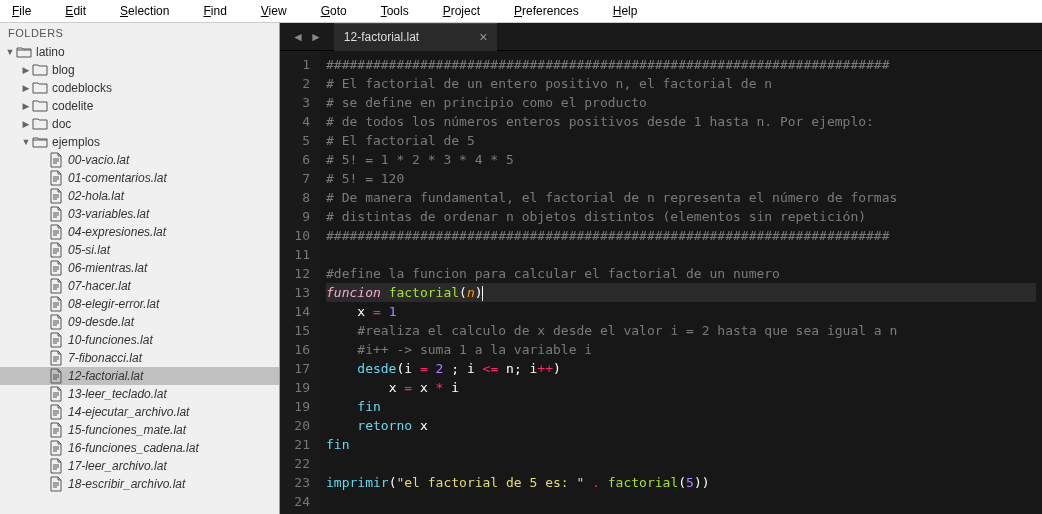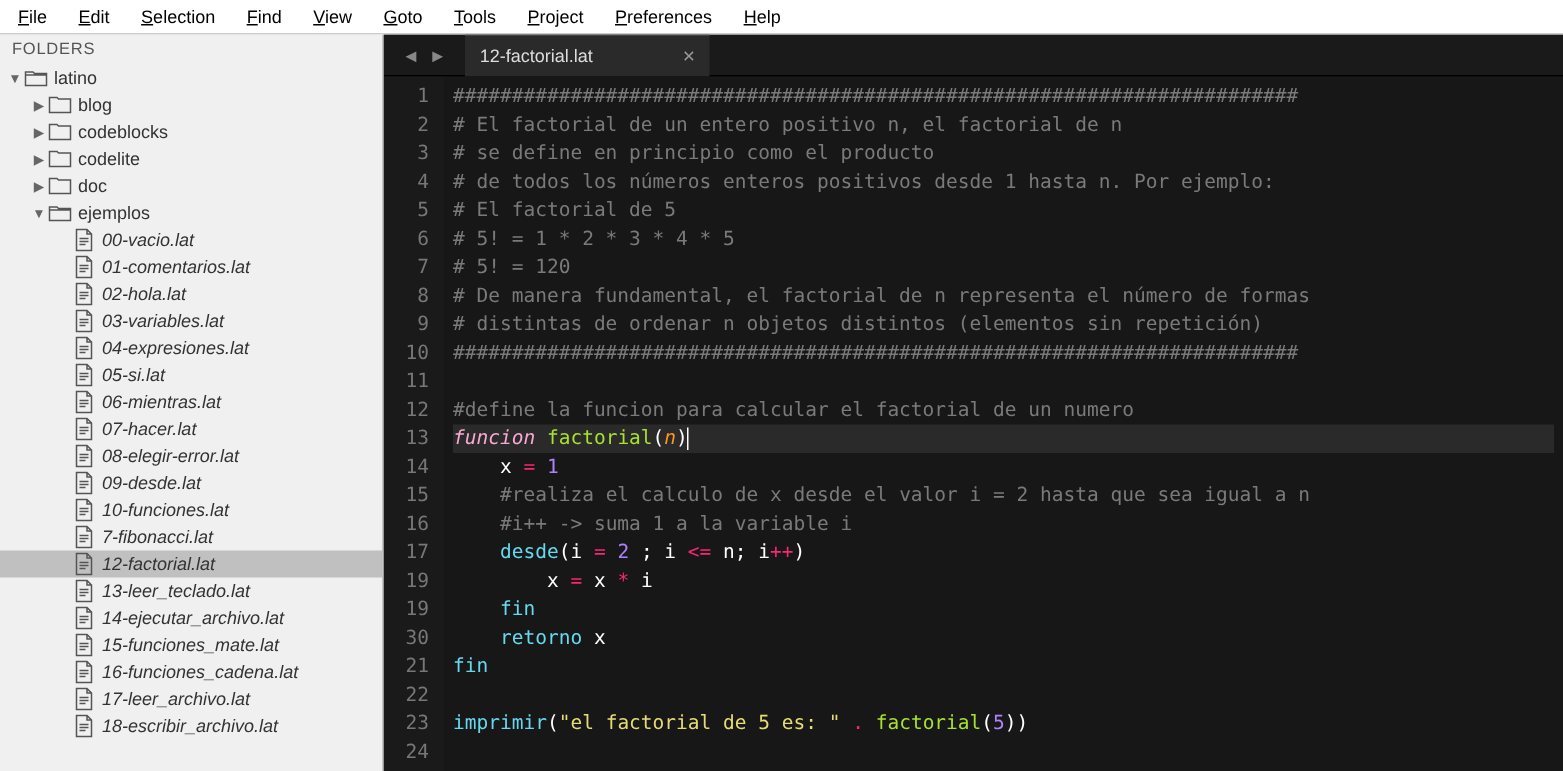--- a/index.html
+++ b/index.html
@@ -1,21 +1,21 @@
 <!DOCTYPE html>
 <html><head>
 <meta charset="utf-8">
 <style>
 * { margin: 0; padding: 0; box-sizing: border-box; }
 body { font-family: "Segoe UI", Tahoma, sans-serif; font-size: 12px; background: #f0f0f0; width: 1042px; height: 514px; overflow: hidden; display: flex; flex-direction: column; }
-.menubar { background: #fff; border-bottom: 1px solid #ccc; padding: 2px 4px; display: flex; gap: 5px; font-size: 12px; }
+.menubar { background: #fff; border-bottom: 1px solid #ccc; padding: 2px 4px; display: flex; gap: 18px; font-size: 12px; }
 .menubar span { padding: 2px 8px; cursor: pointer; }
 .menubar span u { text-decoration: underline; }
 .main { display: flex; flex: 1; overflow: hidden; }
-.sidebar { width: 256px; background: #f0f0f0; border-right: 1px solid #999; display: flex; flex-direction: column; overflow-y: auto; justify-content: flex-end; }
+.sidebar { width: 280px; background: #f0f0f0; border-right: 1px solid #999; display: flex; flex-direction: column; overflow-y: auto; justify-content: flex-end; }
 .sidebar-header { padding: 4px 8px; font-size: 11px; color: #555; font-weight: normal; letter-spacing: 0.5px; }
 .tree { flex: 1; overflow-y: auto; font-size: 12px; color: #333; }
 .tree-item { display: flex; align-items: center; padding: 1px 4px; white-space: nowrap; cursor: pointer; }
 .tree-item.selected { background: #c0c0c0; }
 .tree-item .arrow { width: 12px; text-align: center; color: #666; font-size: 9px; }
 .tree-item .icon { width: 16px; margin-right: 4px; display: inline-flex; align-items: center; justify-content: center; }
 .indent-0 { padding-left: 4px; }
 .indent-1 { padding-left: 20px; }
 .indent-2 { padding-left: 36px; font-style: italic; }
 .editor-area { flex: 1; background: #0f0f0f; display: flex; flex-direction: column; overflow: hidden; }
@@ -315,21 +315,21 @@
           <div>10</div>
           <div>11</div>
           <div>12</div>
           <div>13</div>
           <div>14</div>
           <div>15</div>
           <div>16</div>
           <div>17</div>
           <div>19</div>
           <div>19</div>
-          <div>30</div>
+          <div>20</div>
           <div>21</div>
           <div>22</div>
           <div>23</div>
           <div>24</div>
         </div>
       <div class="code" id="code"><div class="code-line"><span class="cmt">########################################################################</span></div><div class="code-line"><span class="cmt"># El factorial de un entero positivo n, el factorial de n</span></div><div class="code-line"><span class="cmt"># se define en principio como el producto</span></div><div class="code-line"><span class="cmt"># de todos los números enteros positivos desde 1 hasta n. Por ejemplo:</span></div><div class="code-line"><span class="cmt"># El factorial de 5</span></div><div class="code-line"><span class="cmt"># 5! = 1 * 2 * 3 * 4 * 5</span></div><div class="code-line"><span class="cmt"># 5! = 120</span></div><div class="code-line"><span class="cmt"># De manera fundamental, el factorial de n representa el número de formas</span></div><div class="code-line"><span class="cmt"># distintas de ordenar n objetos distintos (elementos sin repetición)</span></div><div class="code-line"><span class="cmt">########################################################################</span></div><div class="code-line"></div><div class="code-line"><span class="cmt">#define la funcion para calcular el factorial de un numero</span></div><div class="code-line hl"><span class="kw">funcion</span> <span class="fn">factorial</span><span class="paren">(</span><span class="param">n</span><span class="paren">)</span><span class="cursor"></span></div><div class="code-line">    <span class="id">x</span> <span class="op">=</span> <span class="num">1</span></div><div class="code-line">    <span class="cmt">#realiza el calculo de x desde el valor i = 2 hasta que sea igual a n</span></div><div class="code-line">    <span class="cmt">#i++ -&gt; suma 1 a la variable i</span></div><div class="code-line">    <span class="kw2">desde</span><span class="paren">(</span><span class="id">i</span> <span class="op">=</span> <span class="num">2</span> <span class="paren">;</span> <span class="id">i</span> <span class="op">&lt;=</span> <span class="id">n</span><span class="paren">;</span> <span class="id">i</span><span class="op">++</span><span class="paren">)</span></div><div class="code-line">        <span class="id">x</span> <span class="op">=</span> <span class="id">x</span> <span class="op">*</span> <span class="id">i</span></div><div class="code-line">    <span class="kw2">fin</span></div><div class="code-line">    <span class="kw2">retorno</span> <span class="id">x</span></div><div class="code-line"><span class="kw2">fin</span></div><div class="code-line"></div><div class="code-line"><span class="kw2">imprimir</span><span class="paren">(</span><span class="str">"el factorial de 5 es: "</span> <span class="op">.</span> <span class="fn">factorial</span><span class="paren">(</span><span class="num">5</span><span class="paren">))</span></div><div class="code-line"></div></div>
     </div>
   </div>
 </div>
 

